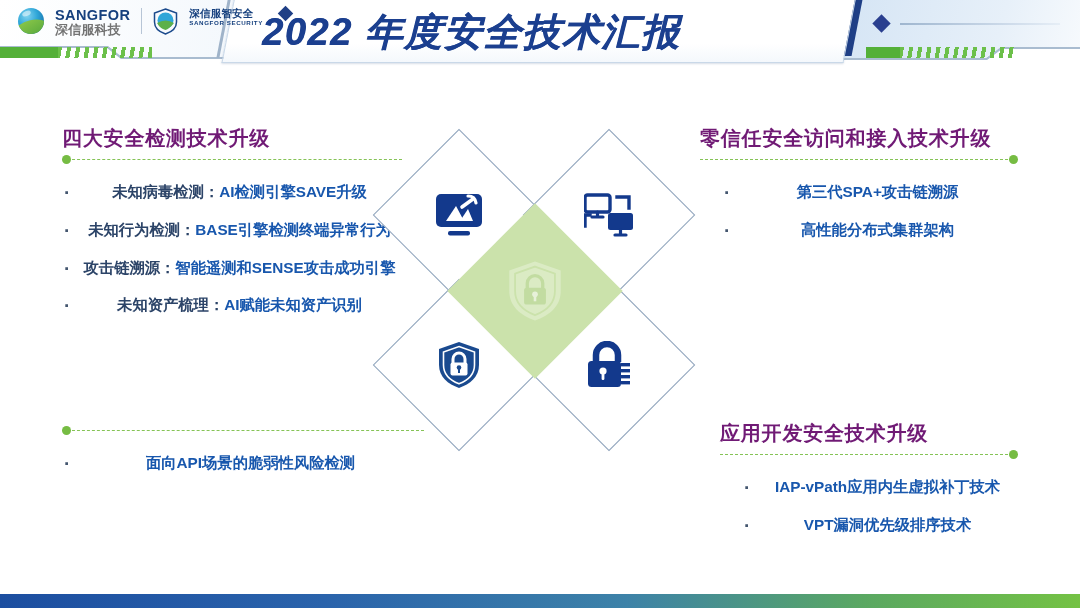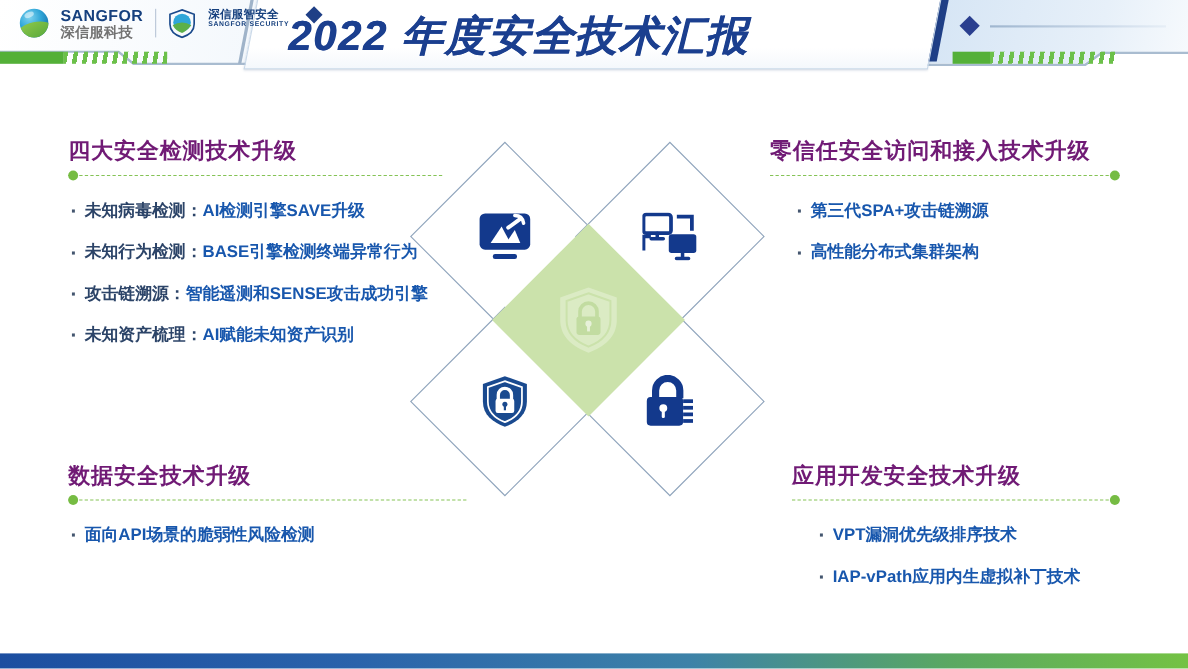--- a/index.html
+++ b/index.html
@@ -231,20 +231,21 @@
     width: 9px; height: 9px;
     border-radius: 50%;
     background: #76bc43;
   }
   .sec-rule .knob.l { left: 0; }
   .sec-rule .knob.r { right: 0; }
 
   .bullets {
     list-style: none;
     padding: 0;
+    text-align: center;
   }
   .bullets li {
     position: relative;
     padding-left: 15px;
     margin-bottom: 13px;
     font-size: 15.3px;
     font-weight: bold;
     line-height: 1.62;
     color: #2c4468;
   }
@@ -391,39 +392,38 @@
       <div class="dash"></div>
       <div class="knob r"></div>
     </div>
     <ul class="bullets">
       <li><span class="hl">第三代SPA+攻击链溯源</span></li>
       <li><span class="hl">高性能分布式集群架构</span></li>
     </ul>
   </div>
 
   <div class="section" id="sec-data">
-    <div class="sec-title">数据安全技术升级</div>
     <div class="sec-rule">
       <div class="dash"></div>
       <div class="knob l"></div>
     </div>
     <ul class="bullets">
       <li><span class="hl">面向API场景的脆弱性风险检测</span></li>
     </ul>
   </div>
 
   <div class="section" id="sec-appdev">
     <div class="sec-title">应用开发安全技术升级</div>
     <div class="sec-rule">
       <div class="dash"></div>
       <div class="knob r"></div>
     </div>
     <ul class="bullets">
+      <li><span class="hl">IAP-vPath应用内生虚拟补丁技术</span></li>
       <li><span class="hl">VPT漏洞优先级排序技术</span></li>
-      <li><span class="hl">IAP-vPath应用内生虚拟补丁技术</span></li>
     </ul>
   </div>
 
   <div class="center-graphic">
     <div class="dia-shadow tl"></div>
     <div class="dia-shadow tr"></div>
     <div class="dia-shadow bl"></div>
     <div class="dia-shadow br"></div>
 
     <div class="dia tl">

